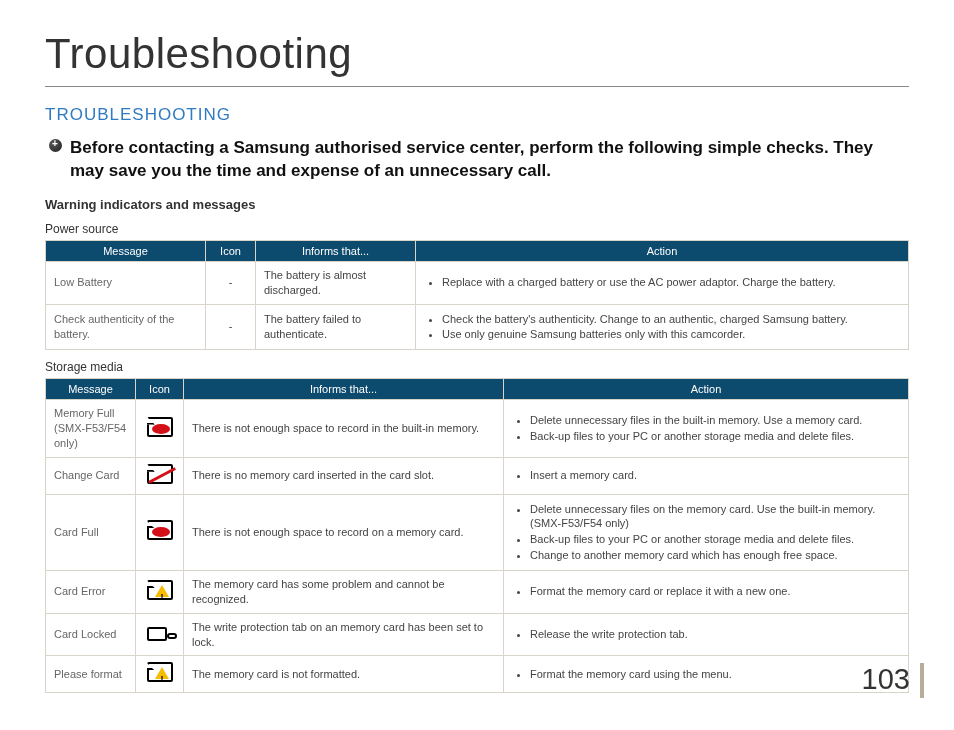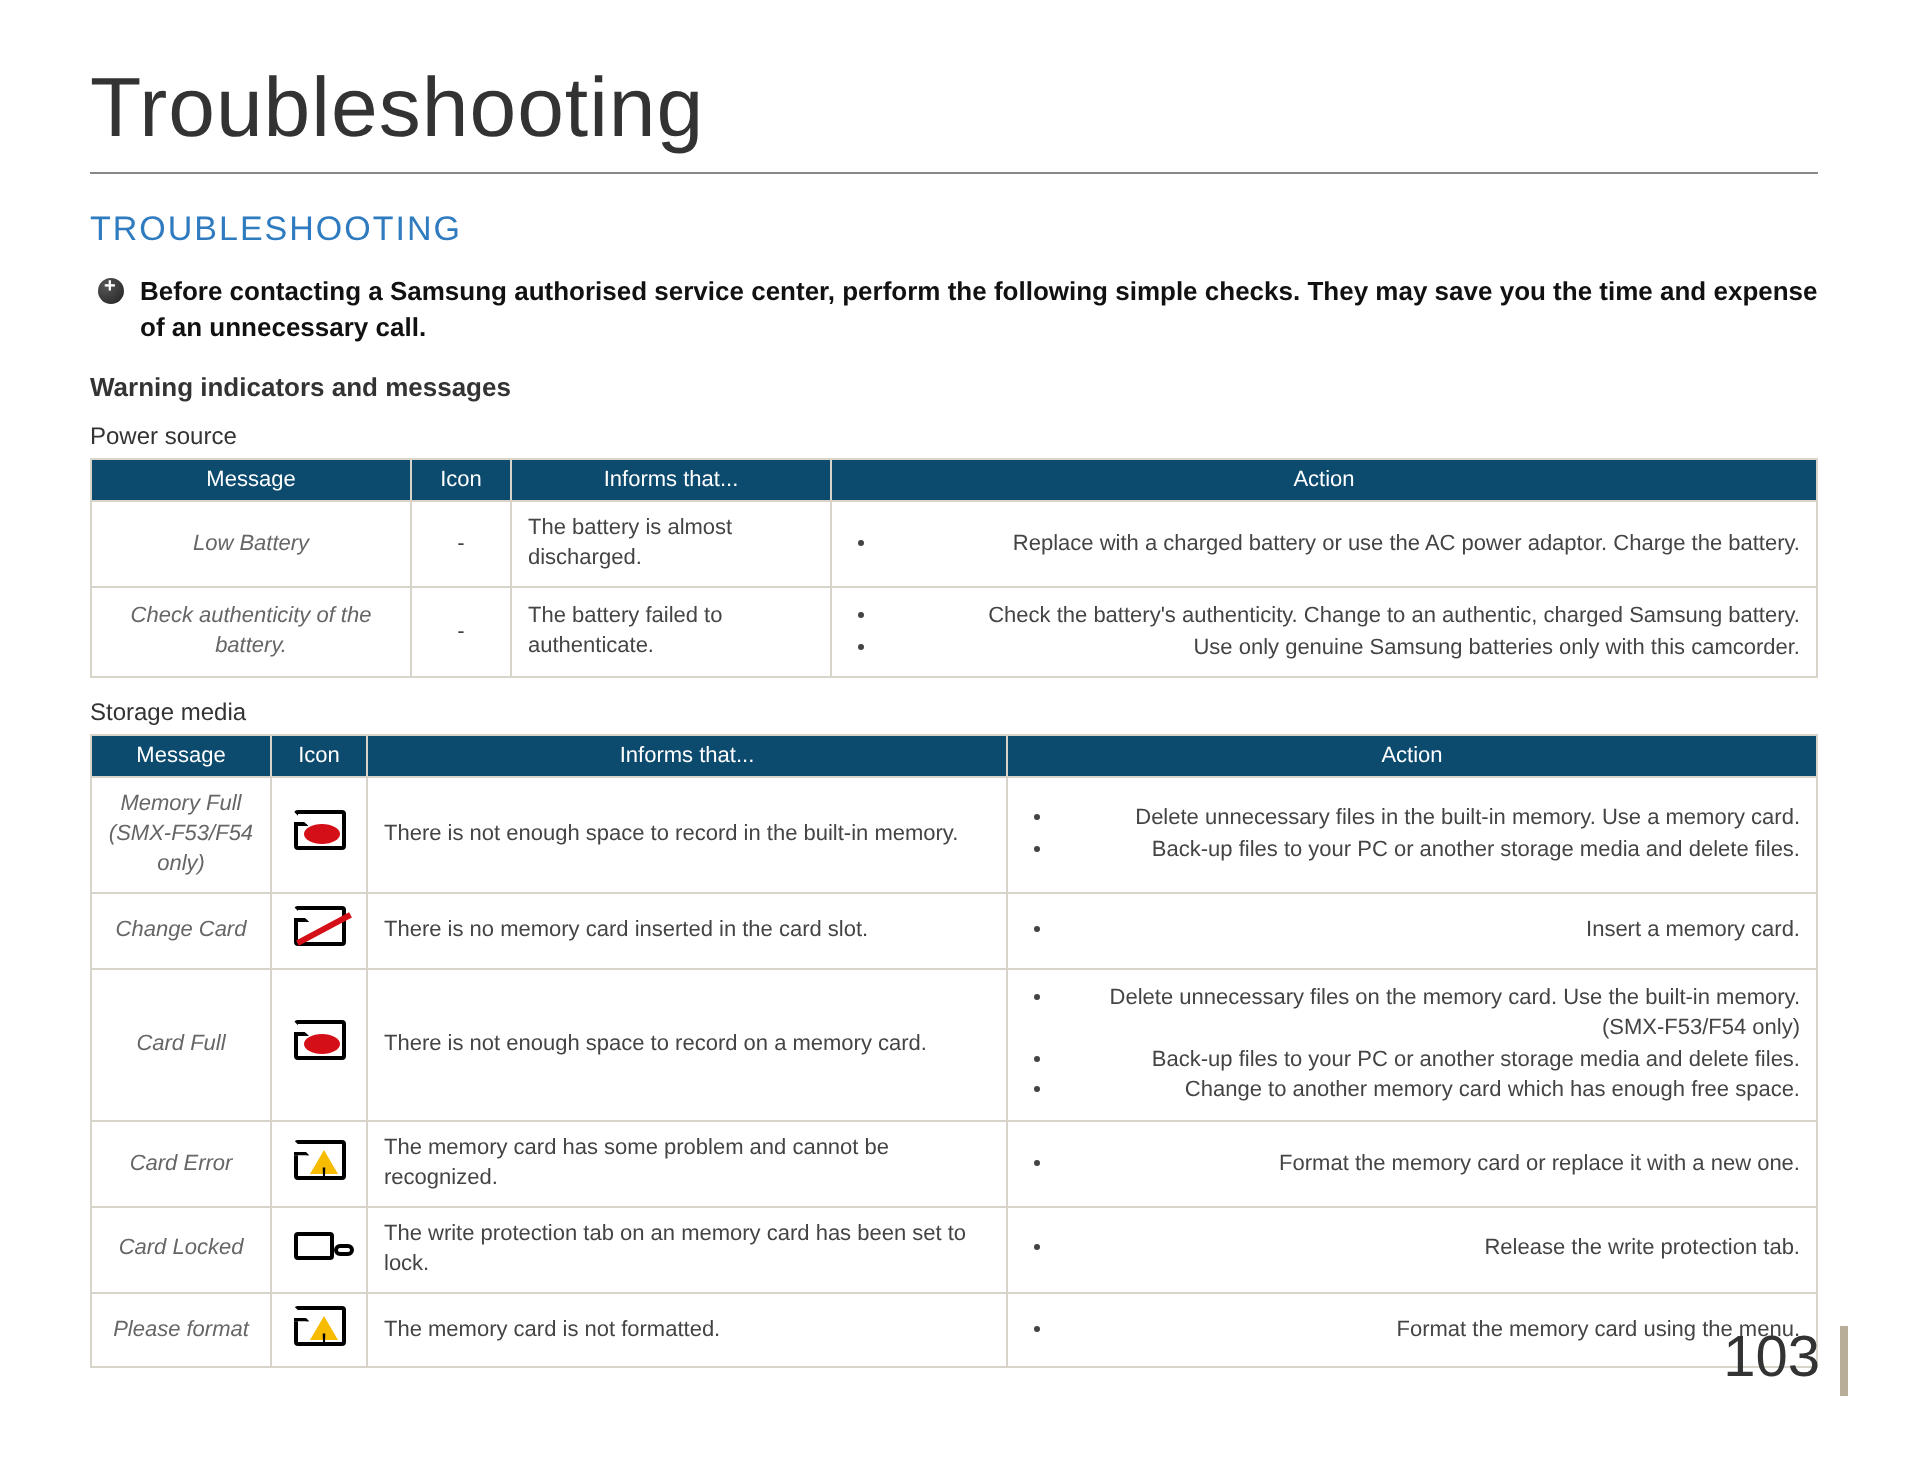--- a/index.html
+++ b/index.html
@@ -34,38 +34,38 @@
   .intro-bullet {
     width: 13px; height: 13px; flex: 0 0 13px;
     border-radius: 50%;
     background: radial-gradient(circle at 30% 30%, #555, #222);
     position: relative; margin-top: 2px;
   }
   .intro-bullet::before {
     content: "+"; color: #fff; font-size: 10px; font-weight: bold;
     position: absolute; top: -1px; left: 3px;
   }
-  .intro-text { font-size: 13px; font-weight: bold; color: #111; line-height: 1.35; }
+  .intro-text { font-size: 17px; font-weight: bold; color: #111; line-height: 1.35; }
   .sub-heading { font-size: 13px; font-weight: bold; margin: 10px 0 6px 0; }
   .group-label { font-size: 12px; font-weight: normal; margin: 10px 0 4px 0; }
 
   table.tbl { width: 100%; border-collapse: collapse; table-layout: fixed; }
   table.tbl th {
     background: #0c4a6e; color: #fff; font-weight: normal;
     font-size: 11px; padding: 4px 6px; 
     border: 1px solid #d9d4ca;
   }
   table.tbl td {
     border: 1px solid #d9d4ca; padding: 6px 8px;
     font-size: 11px; color: #444; vertical-align: middle;
     line-height: 1.35;
   }
-  table.tbl td.msg { text-align: center; color: #666; font-style: italic; }
+  table.tbl td.msg { color: #666; }
   table.tbl td.icon { text-align: center; }
-  table.tbl td.action ul { margin: 0; padding-left: 18px; text-align: right; }
+  table.tbl td.action ul { margin: 0; padding-left: 18px; }
   table.tbl td.action li { margin: 1px 0; }
 
   
   .power col.c1{width:160px}.power col.c2{width:50px}.power col.c3{width:160px}.power col.c4{width:auto}
 
   
   .storage col.c1{width:90px}.storage col.c2{width:48px}.storage col.c3{width:320px}.storage col.c4{width:auto}
 
   
   .ico { display:inline-block; position:relative; }

